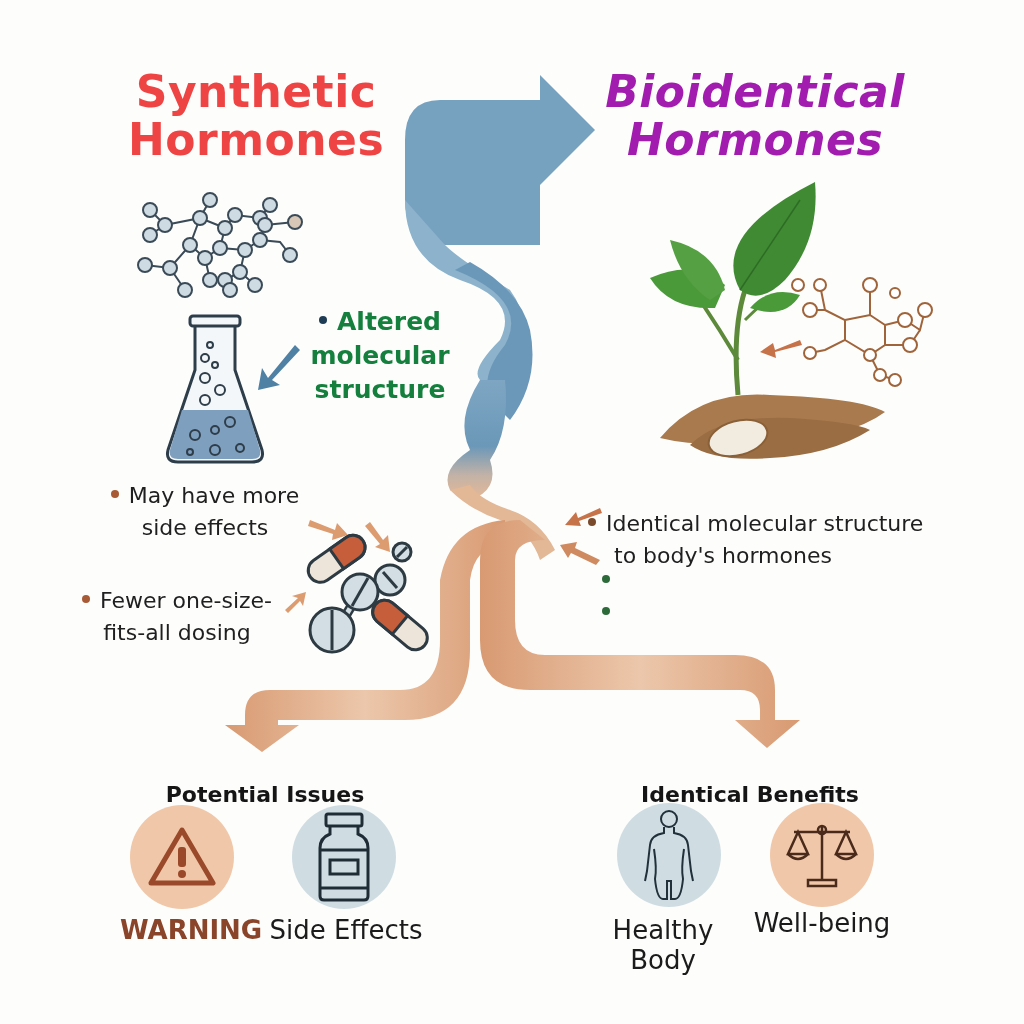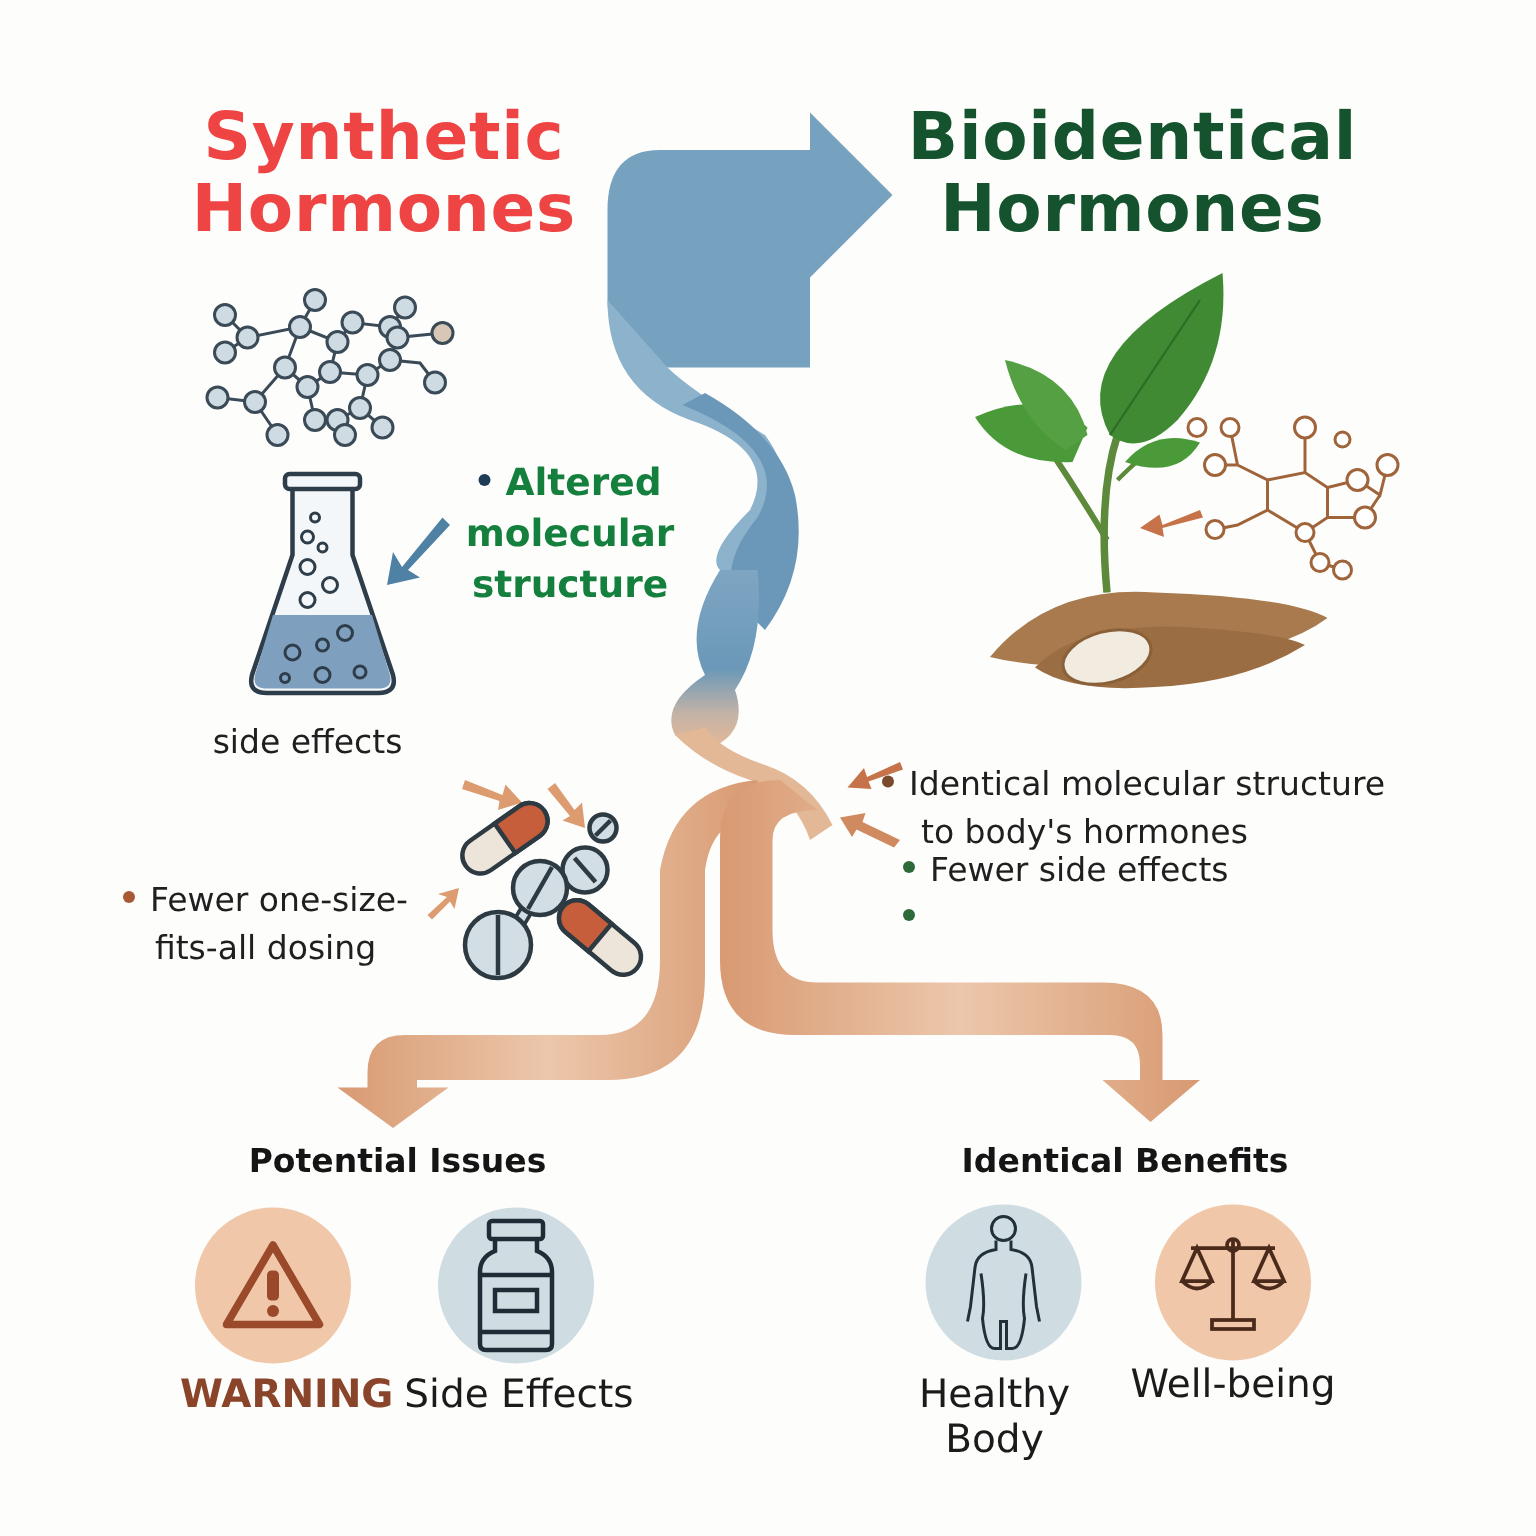--- a/index.html
+++ b/index.html
@@ -1,25 +1,25 @@
 <!DOCTYPE html>
 <html><head>
 <meta charset="utf-8">
 <style>
   html, body { margin:0; padding:0; }
   body { width:1024px; height:1024px; background:#fdfdfc; position:relative; overflow:hidden;
          font-family:"DejaVu Sans", sans-serif; color:#1b1b1b; }
   .abs { position:absolute; }
   .title { font-weight:bold; font-size:44px; line-height:48px; text-align:center; letter-spacing:0.5px; }
   .title-syn { left:96px; top:68px; width:320px; color:#ef4444; }
-  .title-bio { left:590px; top:68px; width:330px; color:#14532d; }
+  .title-bio { left:590px; top:68px; width:330px; color:#a21caf;font-style:italic; }
   .callout { font-weight:bold; color:#15803d; font-size:25px; line-height:34px; text-align:center; }
   .bullet { font-size:22px; line-height:32px; color:#1f1f1f; }
   .dot { display:inline-block; width:8px; height:8px; border-radius:50%; margin-right:10px; vertical-align:middle; position:relative; top:-3px; }
-  .sec-title { font-weight:bold; font-size:22px; text-align:center; color:#151515; }
+  .sec-title { font-weight:bold; font-size:22px; text-align:center; color:#151515;margin-top:20px; }
   .circle { width:104px; height:104px; border-radius:50%; display:flex; align-items:center; justify-content:center; }
   .label { font-size:26px; text-align:center; }
   svg { display:block; }
 </style>
 </head>
 <body>
 
 <svg class="abs" style="left:0;top:0" width="1024" height="1024" viewBox="0 0 1024 1024">
   <defs>
     <linearGradient id="gblue" x1="0" y1="0" x2="0" y2="1">
@@ -117,20 +117,21 @@
   </g>
 </svg>
 
 <div class="abs callout" style="left:300px;top:305px;width:160px;">
   <div><span class="dot" style="background:#1e3d55"></span><span>Altered</span></div>
   <div>molecular</div>
   <div>structure</div>
 </div>
 
 <div class="abs bullet" style="left:100px;top:480px;text-align:center;width:210px;">
+  <div><span class="dot" style="background:#a85a35"></span><span>May have more</span></div>
   <div>side effects</div>
 </div>
 <div class="abs bullet" style="left:62px;top:585px;text-align:center;width:230px;">
   <div><span class="dot" style="background:#a85a35"></span><span>Fewer one-size-</span></div>
   <div>fits-all dosing</div>
 </div>
 
 <svg class="abs" style="left:300px;top:530px" width="140" height="130" viewBox="0 0 140 130" stroke="#2e3a42" stroke-width="3">
   <g transform="rotate(-35 35 30)">
       <rect x="5" y="18" width="64" height="24" rx="12" fill="#ede5da"></rect>
@@ -182,21 +183,21 @@
   <circle cx="80" cy="90" r="6"></circle>
     <circle cx="90" cy="110" r="6"></circle>
     <circle cx="105" cy="115" r="6"></circle>
 </svg>
 
 <div class="abs bullet" style="left:588px;top:478px;width:360px;margin-top:30px;">
   <div><span class="dot" style="background:#7a4a2c"></span><span>Identical molecular structure</span></div>
   <div style="padding-left:26px">to body's hormones</div>
 </div>
 <div class="abs bullet" style="left:602px;top:565px;">
-  <span class="dot" style="background:#2d6a3a"></span><span>Fewer side effects</span>
+  <span class="dot" style="background:#2d6a3a"></span>
 </div>
 <div class="abs bullet" style="left:602px;top:597px;">
   <span class="dot" style="background:#2d6a3a"></span>
 </div>
 
 <div class="abs sec-title" style="left:140px;top:762px;width:250px;">Potential Issues</div>
 <div class="abs sec-title" style="left:620px;top:762px;width:260px;">Identical Benefits</div>
 
 <div class="abs circle" style="left:130px;top:805px;background:#f0c7a8;">
   <svg width="70" height="64" viewBox="0 0 70 64">

